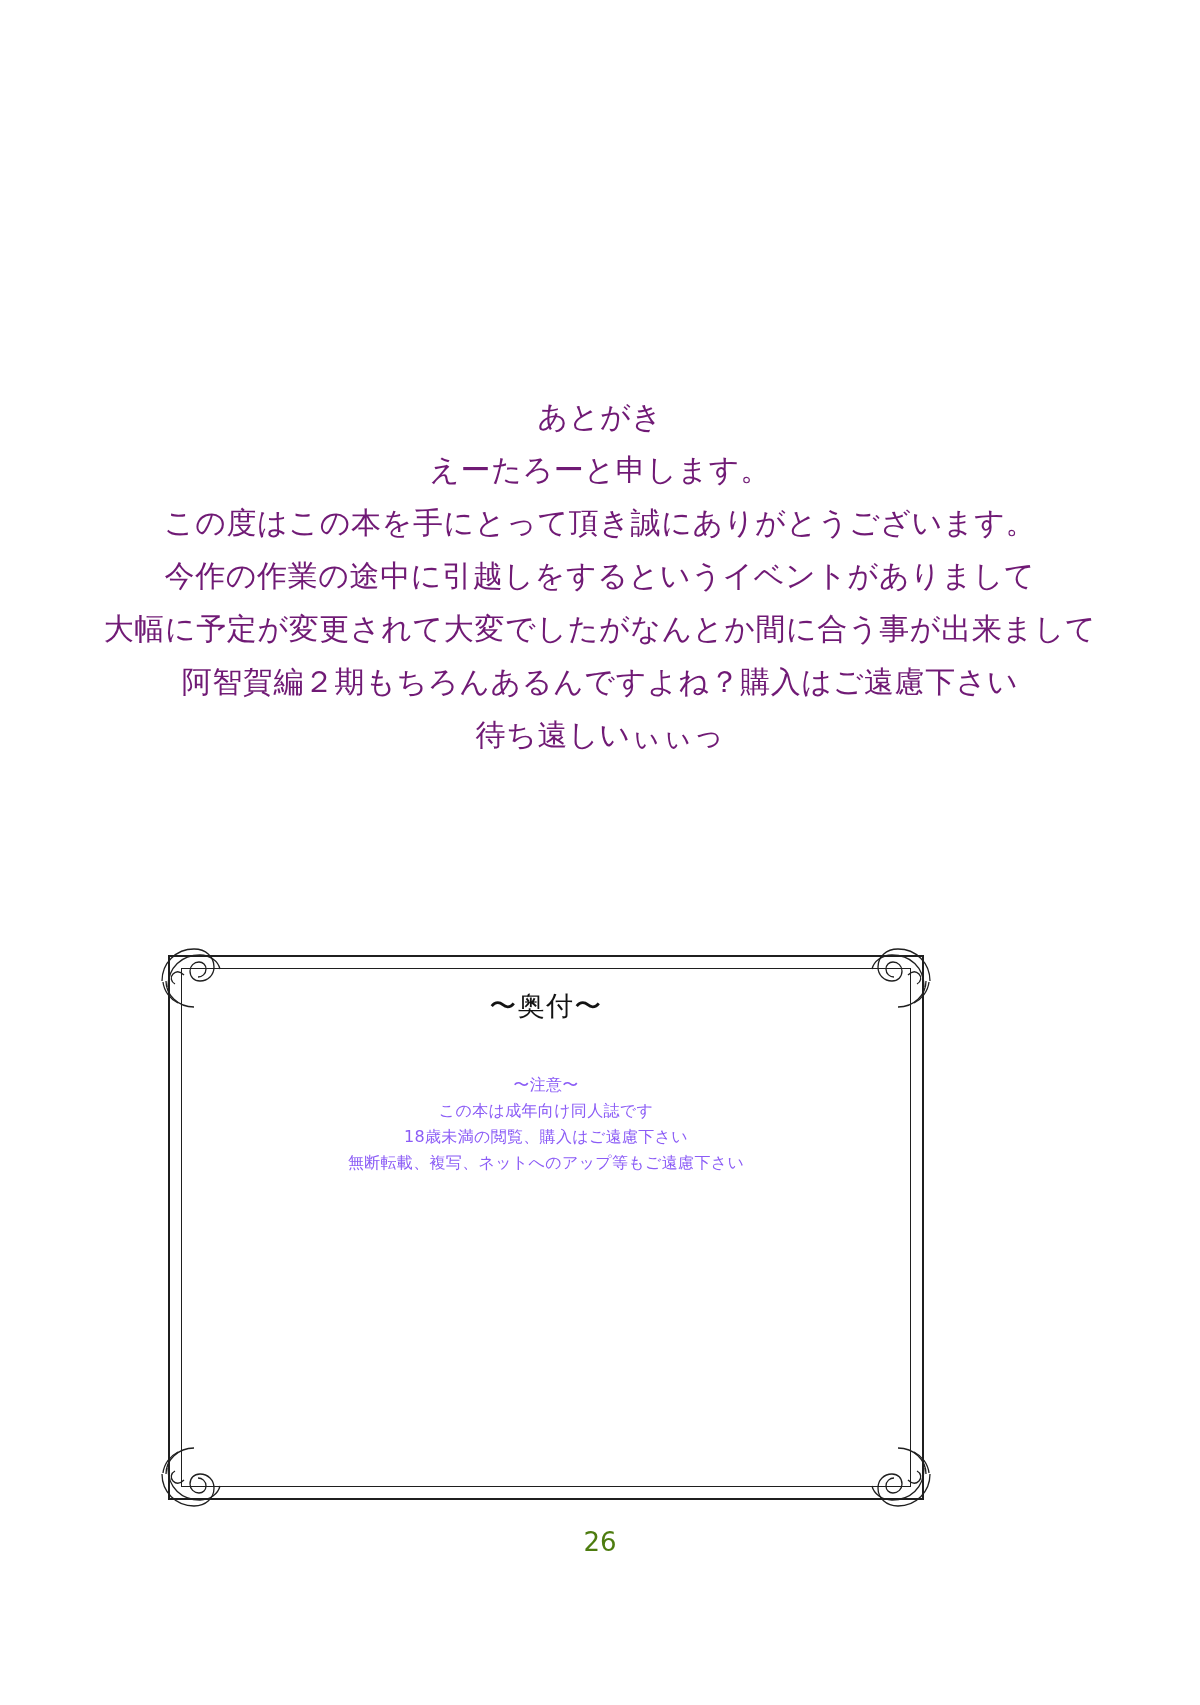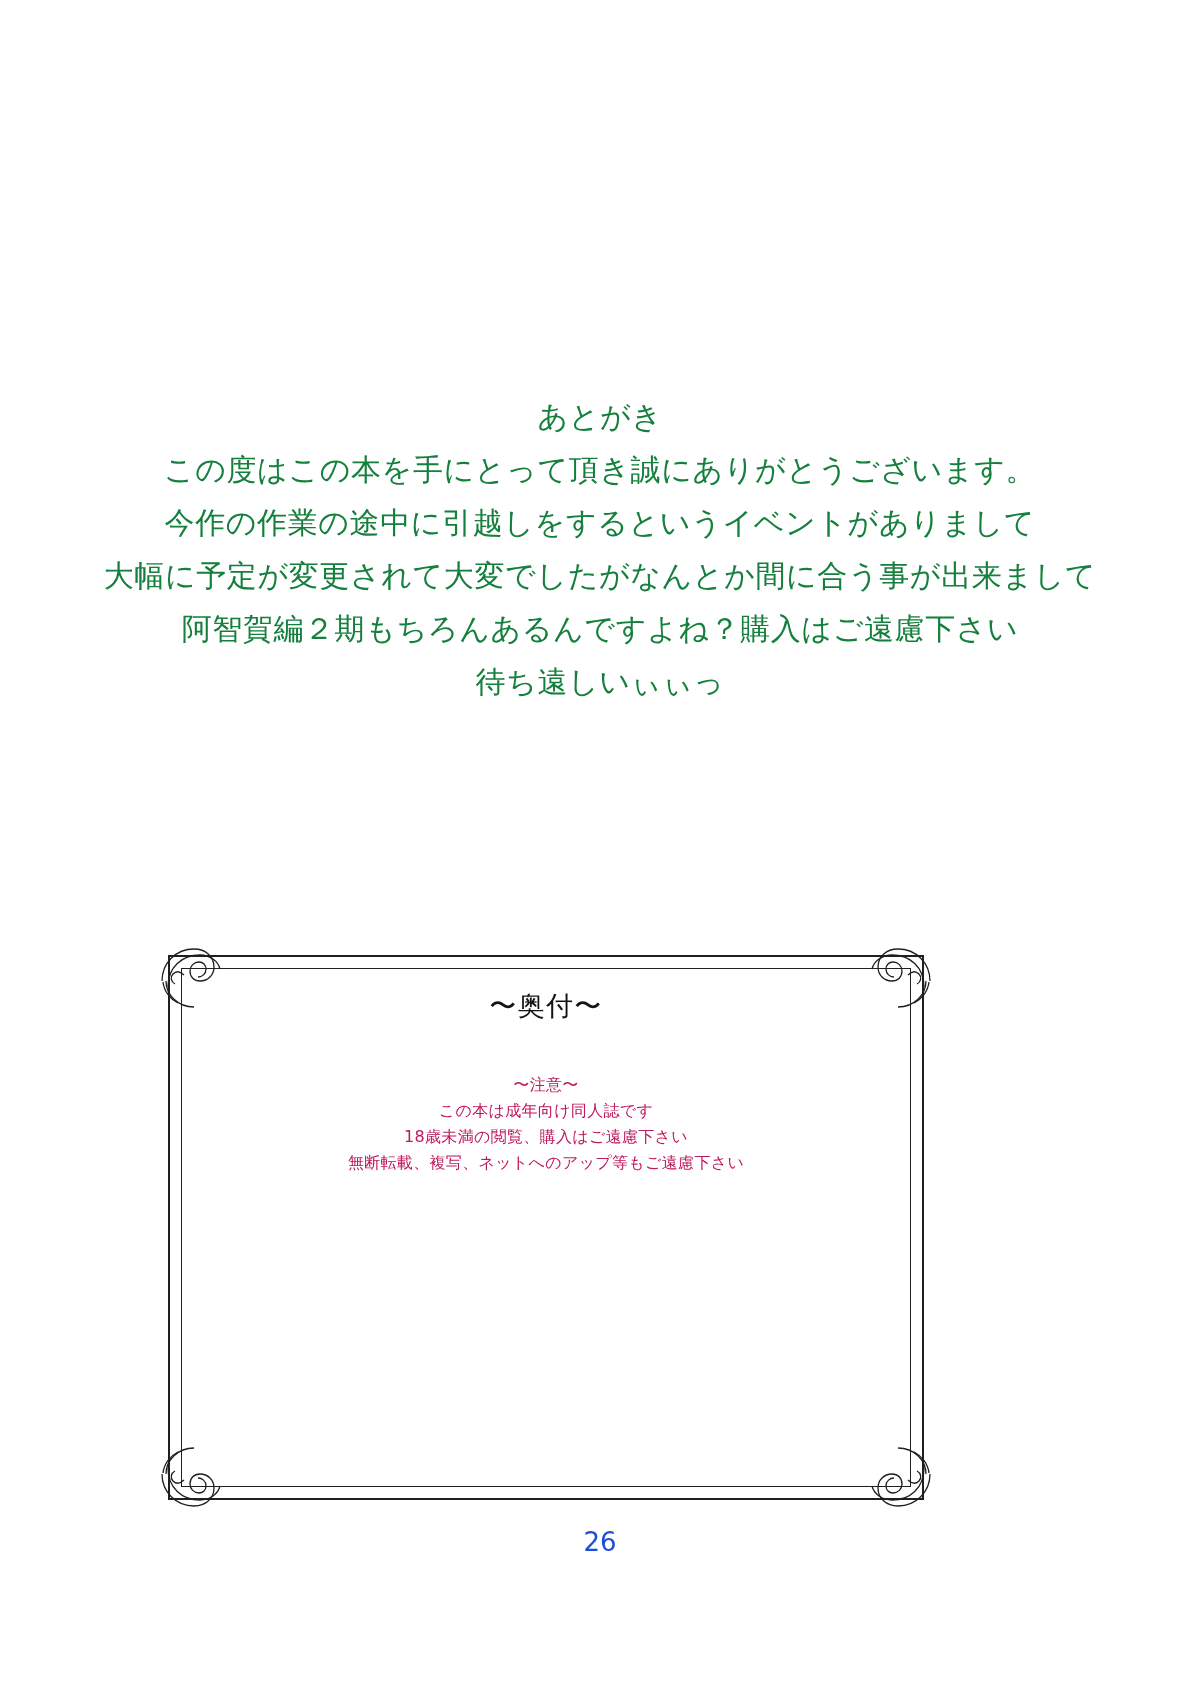--- a/index.html
+++ b/index.html
@@ -22,21 +22,21 @@
     left: 0;
     top: 390px;
     width: 1200px;
     text-align: center;
   }
   .afterword .line {
     display: block;
     font-size: 30px;
     line-height: 53px;
     letter-spacing: 0.02em;
-    color: #15803d;
+    color: #701a75;
     white-space: nowrap;
   }
   .afterword .line.title {
     font-size: 30px;
   }
 
   
   .colophon {
     position: absolute;
     left: 168px;
@@ -98,40 +98,41 @@
     white-space: nowrap;
   }
   .notice {
     margin-top: 48px;
   }
   .notice .nline {
     display: block;
     font-size: 16px;
     line-height: 26px;
     letter-spacing: 0.02em;
-    color: #be185d;
+    color: #8b5cf6;
     white-space: nowrap;
   }
 
   
   .page-number {
     position: absolute;
     left: 0;
     top: 1527px;
     width: 1200px;
     text-align: center;
     font-size: 26px;
-    color: #1d4ed8;
+    color: #4d7c0f;
   }
 </style>
 </head>
 <body>
 
 <div class="afterword">
   <span class="line title">あとがき</span>
+  <span class="line">えーたろーと申します。</span>
   <span class="line">この度はこの本を手にとって頂き誠にありがとうございます。</span>
   <span class="line">今作の作業の途中に引越しをするというイベントがありまして</span>
   <span class="line">大幅に予定が変更されて大変でしたがなんとか間に合う事が出来まして</span>
   <span class="line">阿智賀編２期もちろんあるんですよね？購入はご遠慮下さい</span>
   <span class="line">待ち遠しいぃぃっ</span>
 </div>
 
 <div class="colophon">
   <div class="frame-outer"></div>
   <div class="frame-inner"></div>

